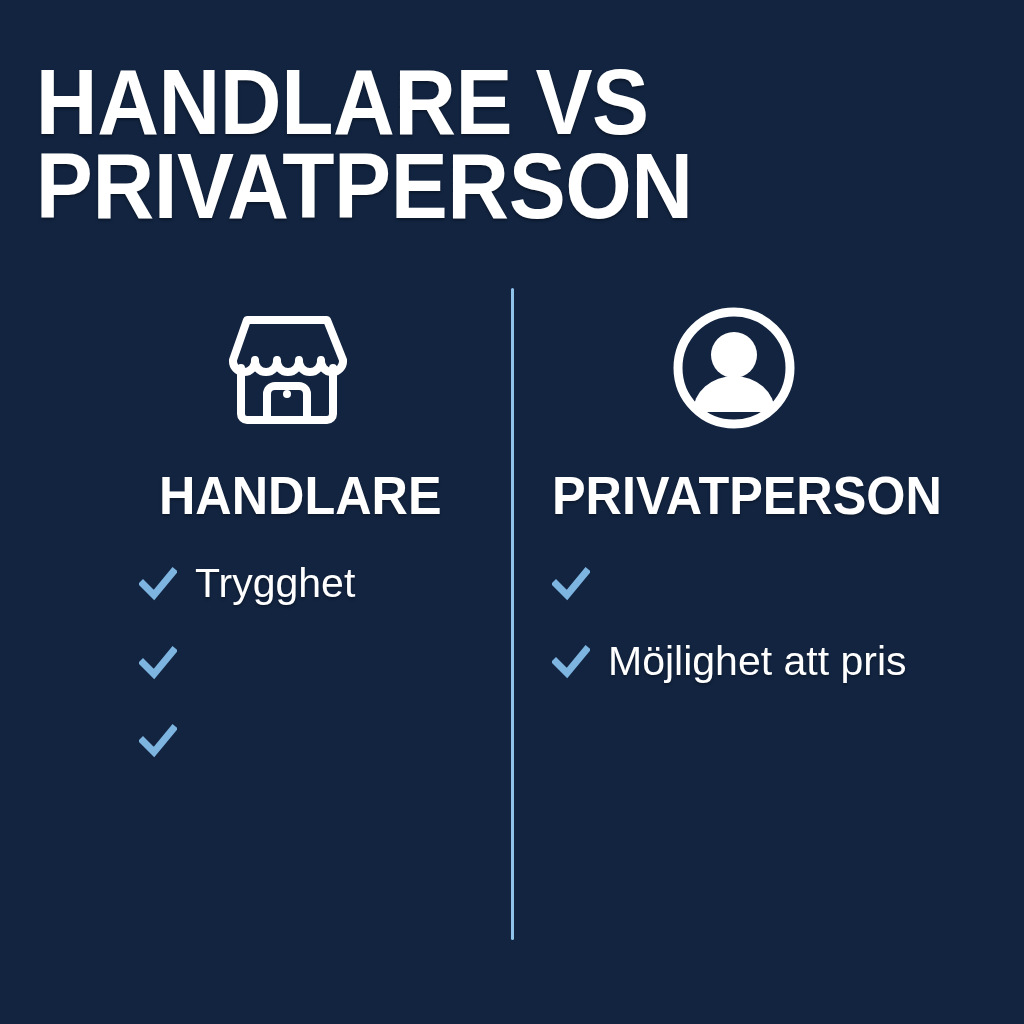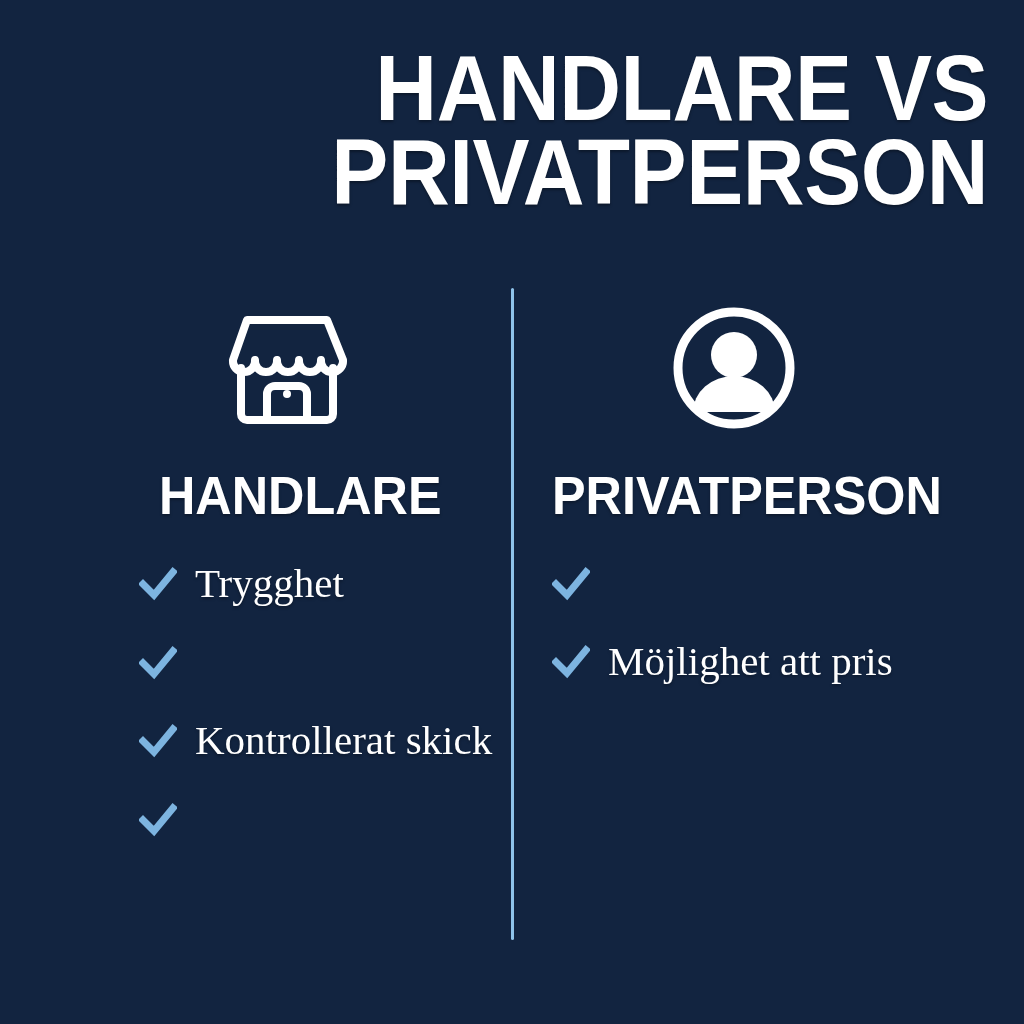--- a/index.html
+++ b/index.html
@@ -17,24 +17,24 @@
     position: relative;
     width: 1024px;
     height: 1024px;
     background: #122440;
     overflow: hidden;
   }
 
   
   .title-block {
     position: absolute;
-    top: 46px;
+    top: 60px;
     left: 0;
     width: 1024px;
-    text-align: right;
+    text-align: left;
   }
   .title-line {
     color: #ffffff;
     font-family: "Liberation Sans Narrow", "Liberation Sans", sans-serif;
     font-weight: bold;
     font-size: 92px;
     line-height: 84px;
     letter-spacing: -0.5px;
     transform: scaleX(0.93);
     transform-origin: center center;
@@ -86,21 +86,20 @@
     margin-top: 20px;
   }
   .col-left  .col-heading { margin-left: 54px; }
   .col-right .col-heading { margin-left: 24px; }
 
   
   .feature-list {
     margin-top: 36px;
     list-style: none;
     padding: 0;
-    font-family: Liberation Serif, serif;
   }
   .col-left  .feature-list { margin-left: 34px; width: 360px; }
   .col-right .feature-list { margin-left: 24px; width: 370px; }
 
   .feature-item {
     display: flex;
     align-items: flex-start;
     margin-bottom: 32px;
   }
   .check-icon {
@@ -156,26 +155,20 @@
       <li class="feature-item">
         <svg class="check-icon" viewBox="0 0 38 46">
           <path d="M4 24 L15 35 L34 12" fill="none" stroke="#7db4e0" stroke-width="7" stroke-linecap="square" stroke-linejoin="miter"></path>
         </svg>
         <span class="feature-text">Trygghet</span>
       </li>
       <li class="feature-item">
         <svg class="check-icon" viewBox="0 0 38 46">
           <path d="M4 24 L15 35 L34 12" fill="none" stroke="#7db4e0" stroke-width="7" stroke-linecap="square" stroke-linejoin="miter"></path>
         </svg>
-      </li>
-      <li class="feature-item">
-        <svg class="check-icon" viewBox="0 0 38 46">
-          <path d="M4 24 L15 35 L34 12" fill="none" stroke="#7db4e0" stroke-width="7" stroke-linecap="square" stroke-linejoin="miter"></path>
-        </svg>
-        <span class="feature-text">Kontrollerat skick</span>
       </li>
       <li class="feature-item">
         <svg class="check-icon" viewBox="0 0 38 46">
           <path d="M4 24 L15 35 L34 12" fill="none" stroke="#7db4e0" stroke-width="7" stroke-linecap="square" stroke-linejoin="miter"></path>
         </svg>
       </li>
     </ul>
   </div>
 
   <div class="col col-right">

